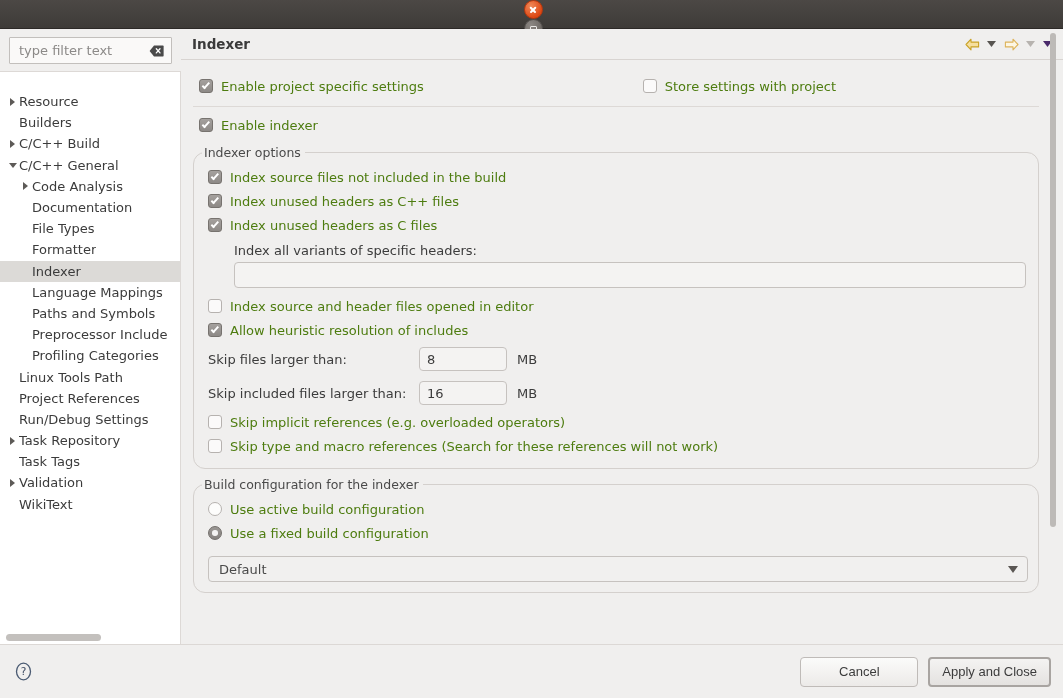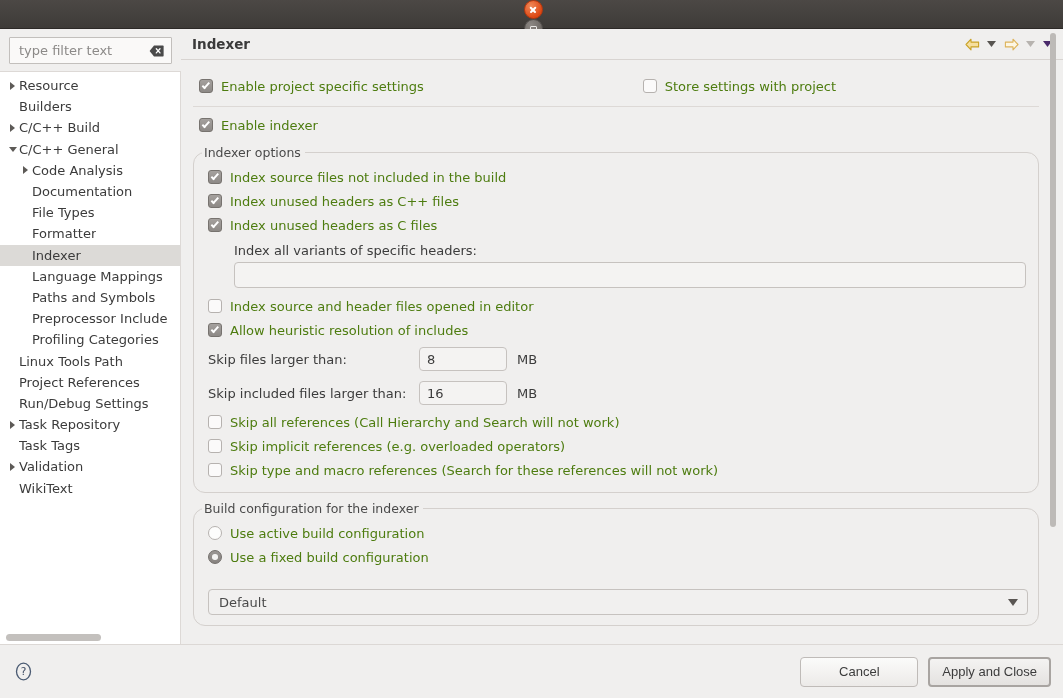--- a/index.html
+++ b/index.html
@@ -134,21 +134,21 @@
 
   .tree-wrap {
     flex: 1 1 auto;
     position: relative;
     background: #ffffff;
     border-top: 1px solid #ddd9d6;
     border-right: 1px solid #ddd9d6;
     overflow: hidden;
   }
   .tree {
-    padding-top: 3px;
+    padding-top: 19px;
   }
   .tree-item {
     height: 21.2px;
     display: flex;
     align-items: center;
     font-size: 13px;
     color: #3b3b3b;
     white-space: nowrap;
     padding-right: 4px;
     box-sizing: border-box;
@@ -412,21 +412,21 @@
 
   .combo {
     height: 26px;
     border: 1px solid #c6c2bf;
     border-radius: 4px;
     background: #f1f0ef;
     display: flex;
     align-items: center;
     padding: 0 9px 0 10px;
     box-sizing: border-box;
-    margin-top: 20px;
+    margin-top: 11px;
   }
   .combo-text {
     flex: 1 1 auto;
     font-size: 13px;
     color: #4a4a4a;
   }
 
   
   .footer {
     position: absolute;
@@ -700,24 +700,20 @@
               <span class="unit">MB</span>
             </div>
 
             <div class="skip-row">
               <span class="skip-label w2">Skip included files larger than:</span>
               <input class="num-input" type="text" value="16" style="">
               <span class="unit">MB</span>
             </div>
 
             <div id="opt-checks-3">
-                <div class="cb-row">
-                  <span class="checkbox off"></span>
-                  <span class="cb-label">Skip all references (Call Hierarchy and Search will not work)</span>
-                </div>
                 <div class="cb-row">
                   <span class="checkbox off"></span>
                   <span class="cb-label">Skip implicit references (e.g. overloaded operators)</span>
                 </div>
                 <div class="cb-row">
                   <span class="checkbox off"></span>
                   <span class="cb-label">Skip type and macro references (Search for these references will not work)</span>
                 </div>
               </div>
           </div>

